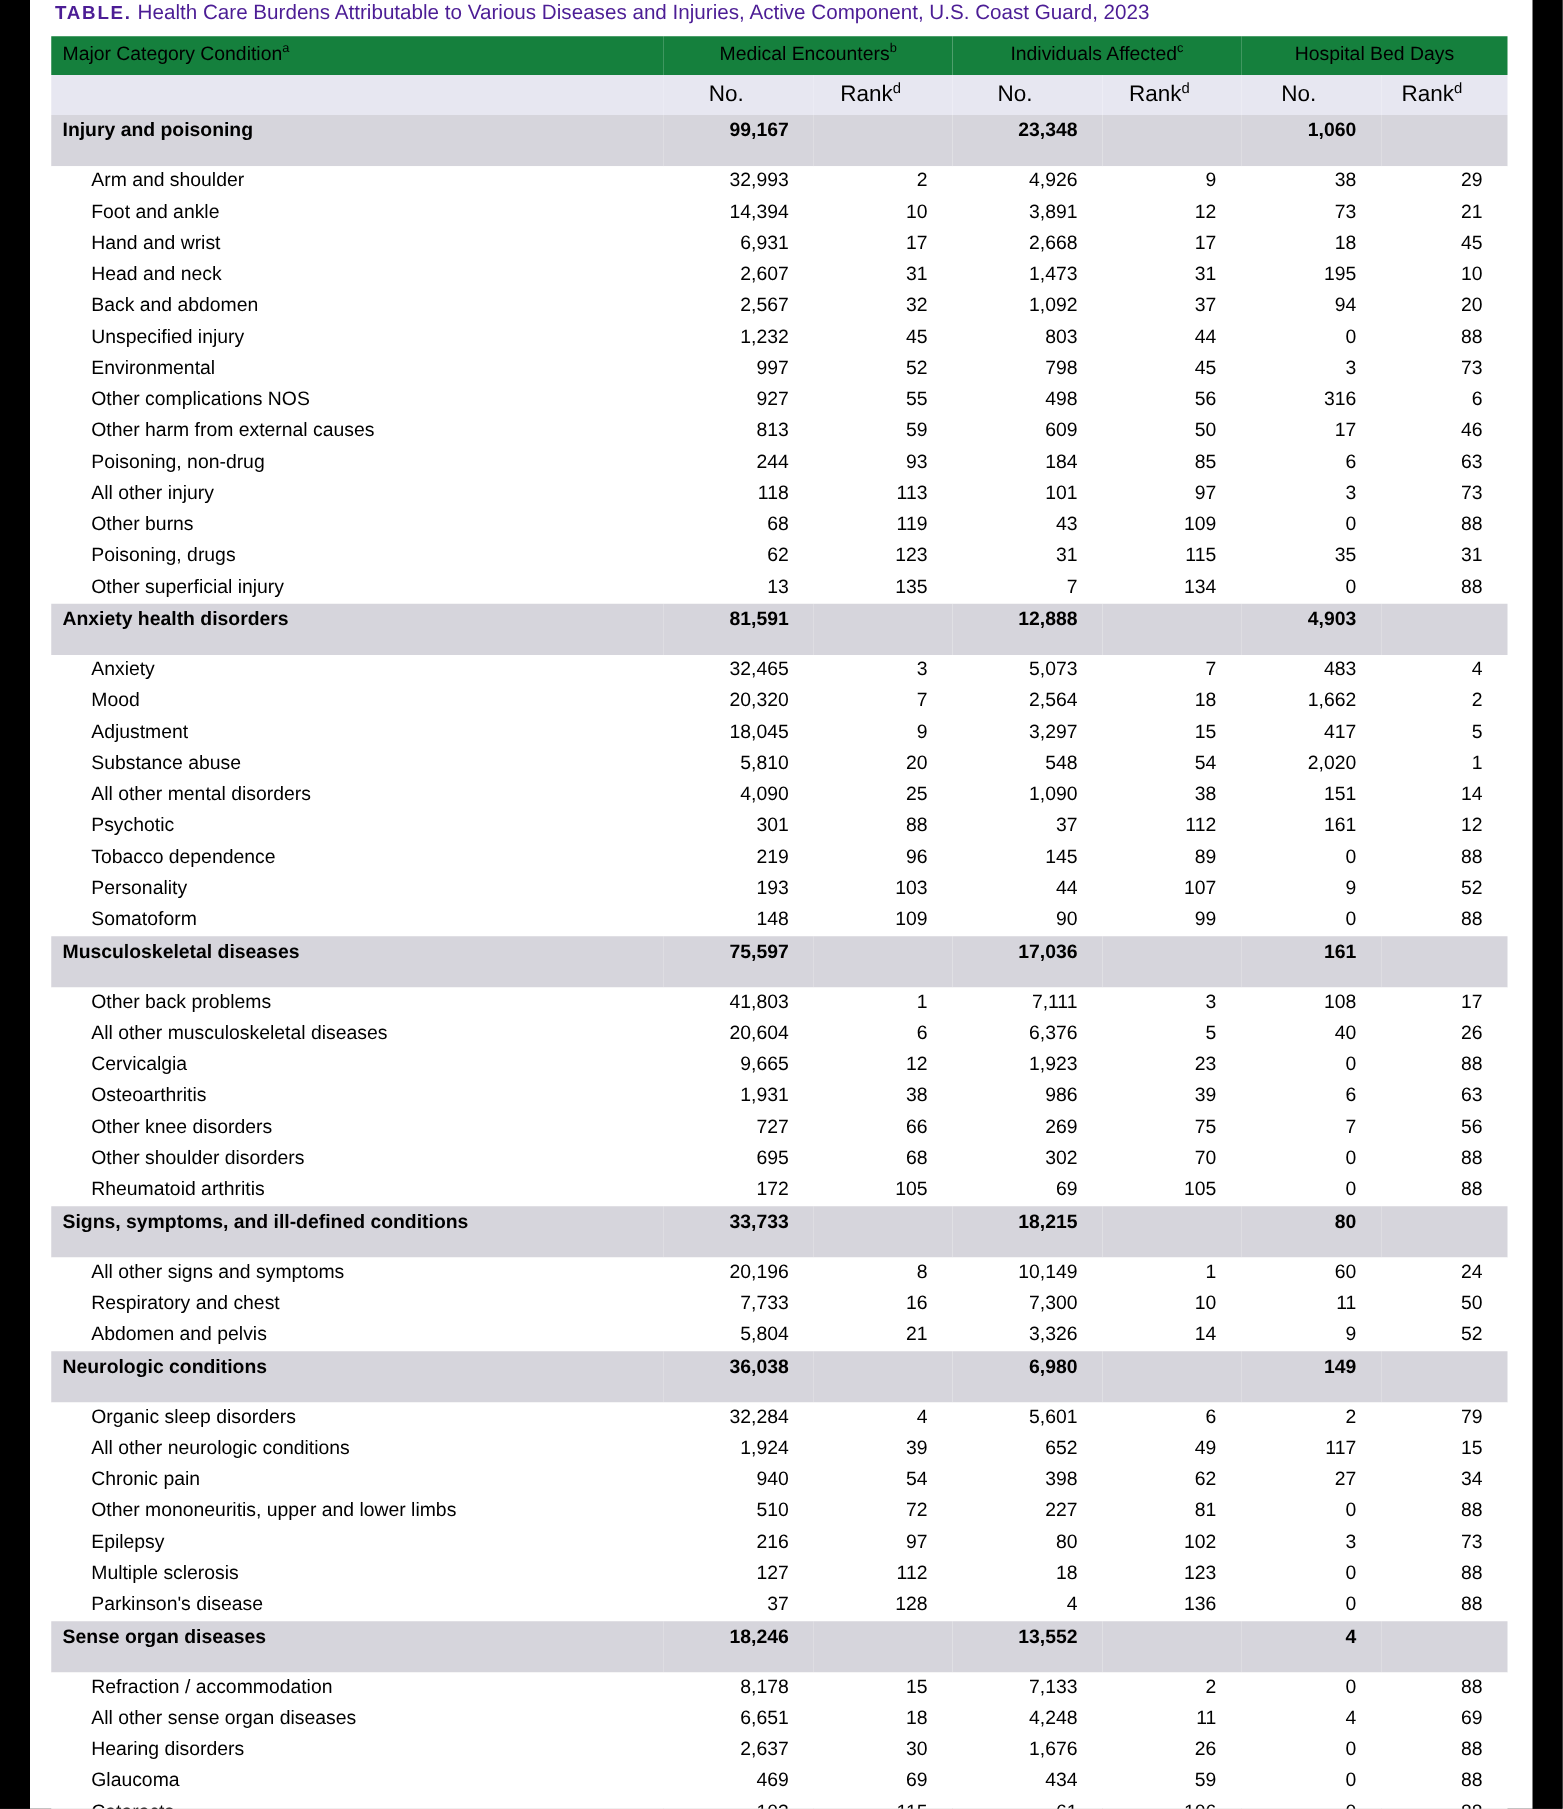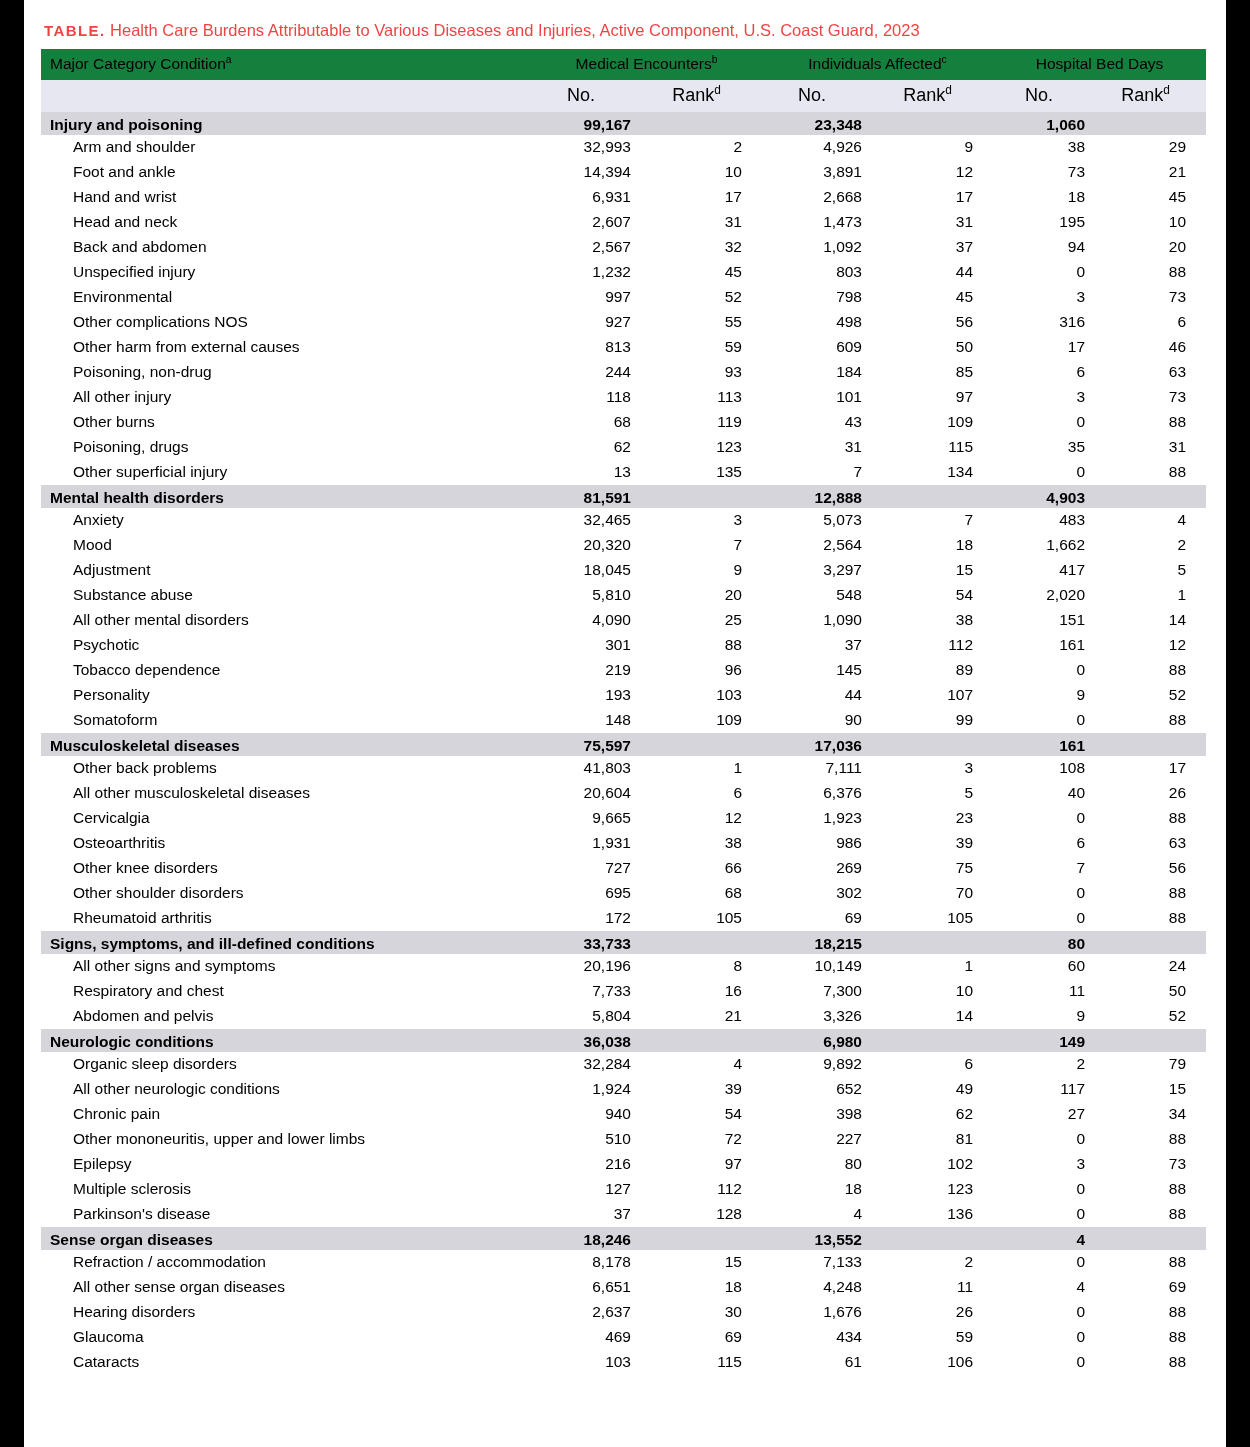--- a/index.html
+++ b/index.html
@@ -16,23 +16,23 @@
   .page {
     position: absolute;
     left: 24px;
     top: 0px;
     width: 1202px;
     height: 1447px;
     background: #ffffff;
     overflow: hidden;
   }
   .caption {
-    padding: 20px 0 0 20px;
+    padding: 0 0 0 20px;
     font-size: 16.5px;
-    color: #ef4444;
+    color: #4c1d95;
     line-height: 1.25;
     white-space: nowrap;
   }
   .caption .tbl-word {
     font-weight: bold;
     letter-spacing: 1.4px;
     font-size: 15px;
   }
   table.burden {
     border-collapse: collapse;
@@ -73,21 +73,21 @@
     padding: 5px 0 6px 0;
     text-align: center;
   }
   tr.hdr-sub > th.cond { background: #e7e7f1; }
   sup { font-size: 0.66em; vertical-align: super; line-height: 0; }
 
   
   tr.section > td {
     background: #d6d5dc;
     font-weight: bold;
-    padding: 4px 0 1px 0;
+    padding: 4px 0 19px 0;
   }
   tr.section > td.cond {
     text-align: left;
     padding-left: 9px;
   }
   tr.section > td.num {
     text-align: right;
   }
 
   
@@ -272,21 +272,21 @@
         <tr class="datarow">
           <td class="cond">Other superficial injury</td>
           <td class="num">13</td>
           <td class="num">135</td>
           <td class="num">7</td>
           <td class="num">134</td>
           <td class="num">0</td>
           <td class="num">88</td>
         </tr>
         <tr class="section">
-          <td class="cond">Mental health disorders</td>
+          <td class="cond">Anxiety health disorders</td>
           <td class="num">81,591</td>
           <td class="num"></td>
           <td class="num">12,888</td>
           <td class="num"></td>
           <td class="num">4,903</td>
           <td class="num"></td>
         </tr>
         <tr class="datarow">
           <td class="cond">Anxiety</td>
           <td class="num">32,465</td>
@@ -482,21 +482,21 @@
           <td class="num"></td>
           <td class="num">6,980</td>
           <td class="num"></td>
           <td class="num">149</td>
           <td class="num"></td>
         </tr>
         <tr class="datarow">
           <td class="cond">Organic sleep disorders</td>
           <td class="num">32,284</td>
           <td class="num">4</td>
-          <td class="num">9,892</td>
+          <td class="num">5,601</td>
           <td class="num">6</td>
           <td class="num">2</td>
           <td class="num">79</td>
         </tr>
         <tr class="datarow">
           <td class="cond">All other neurologic conditions</td>
           <td class="num">1,924</td>
           <td class="num">39</td>
           <td class="num">652</td>
           <td class="num">49</td>

